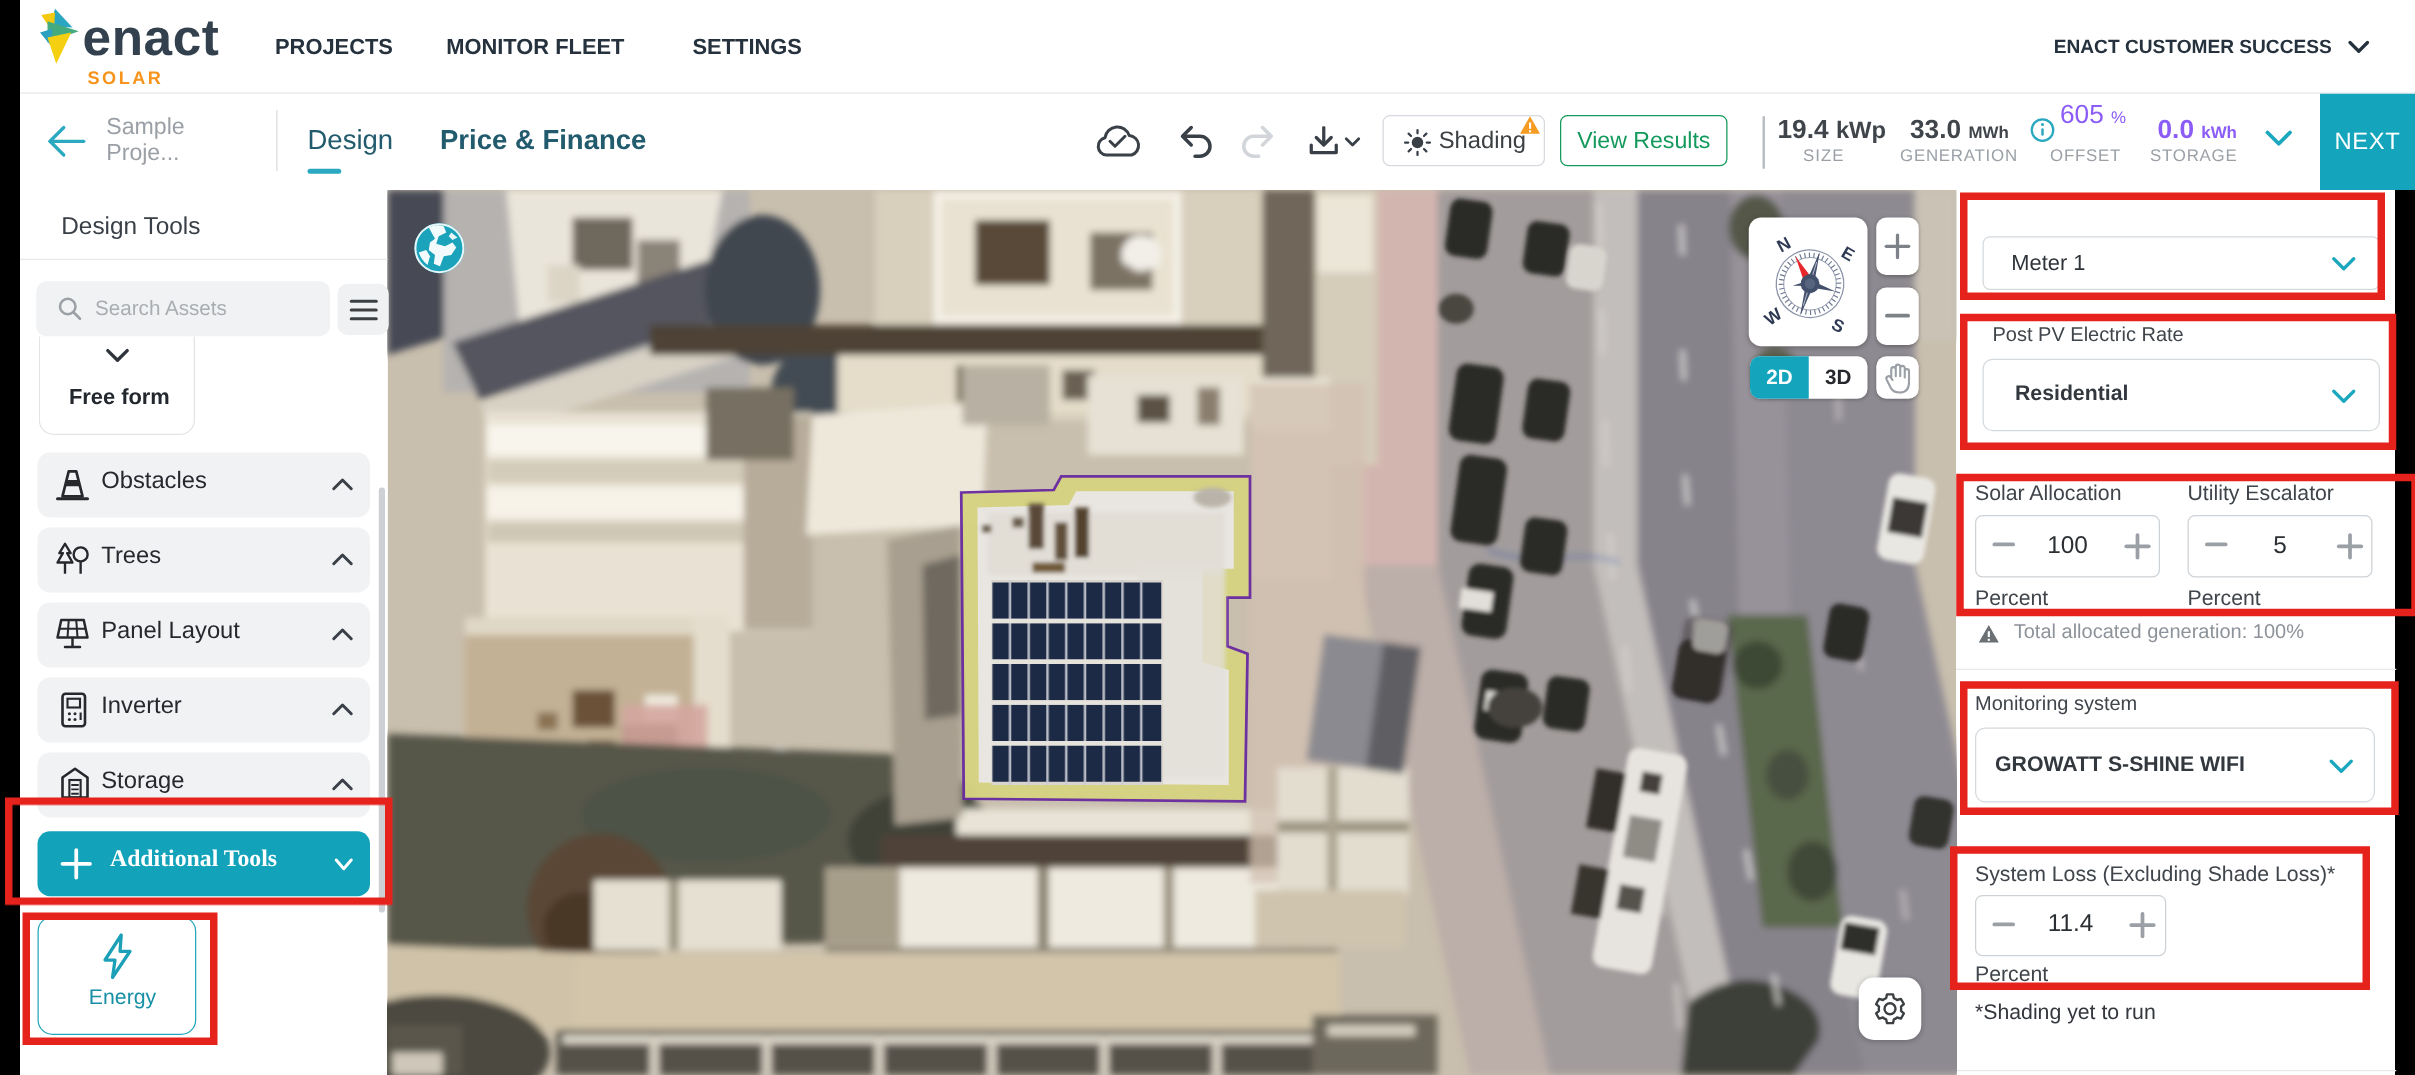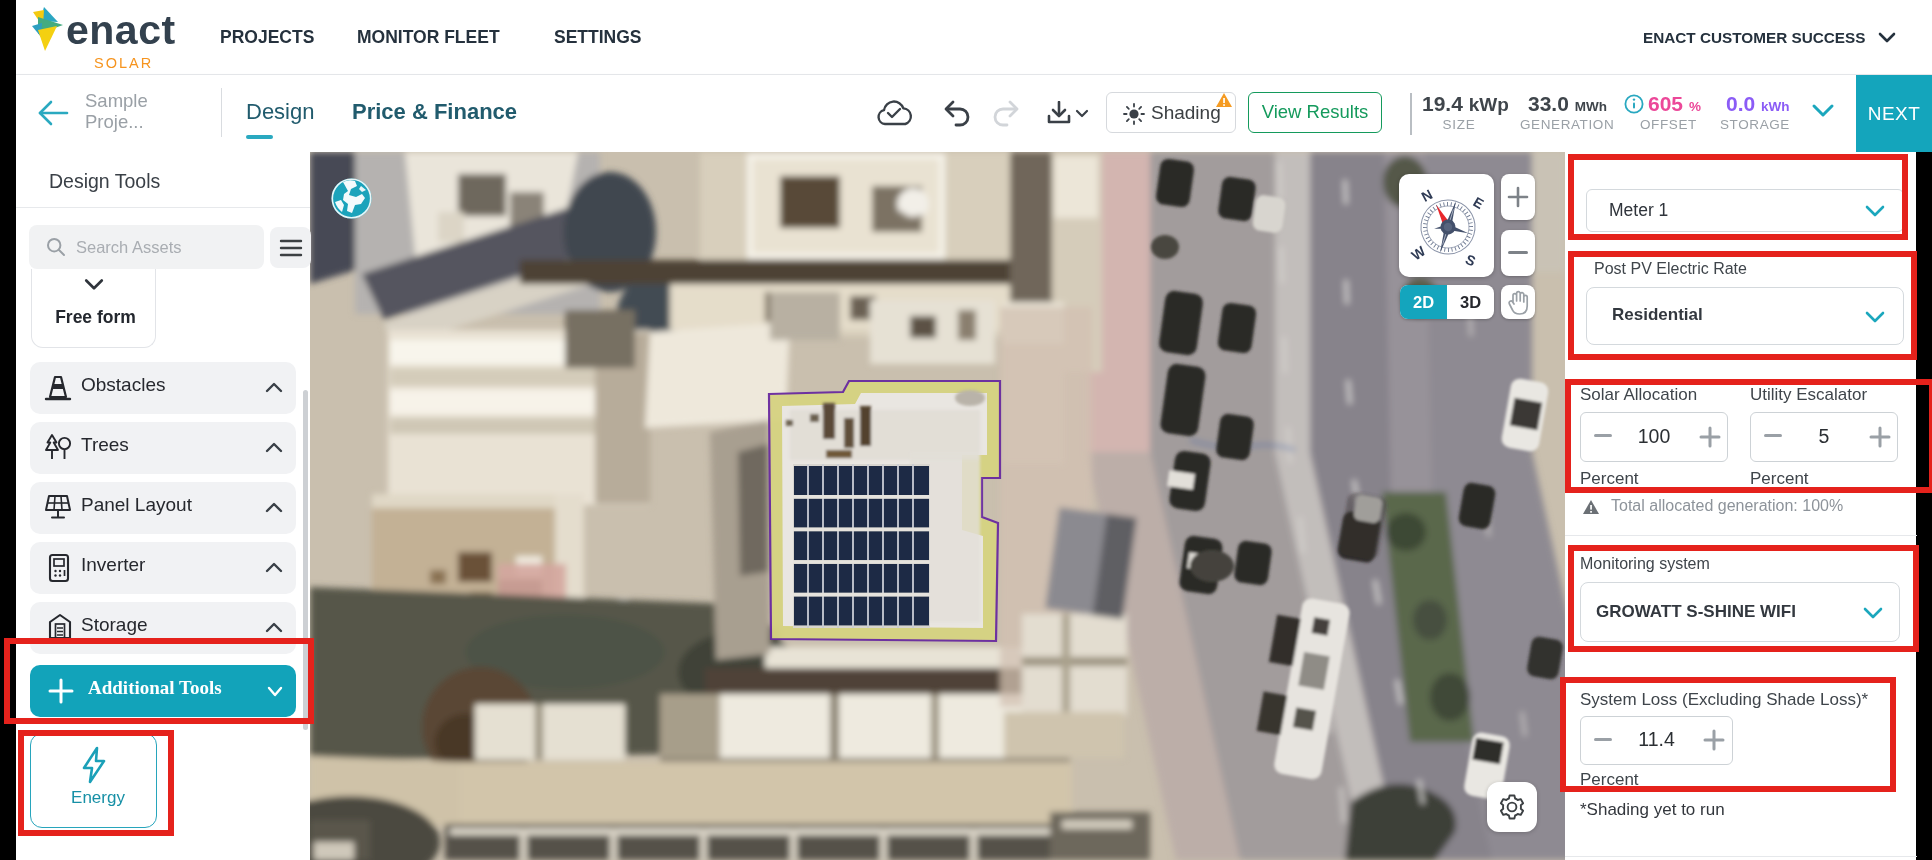--- a/index.html
+++ b/index.html
@@ -20,21 +20,21 @@
 <svg class="abs" style="left:31px;top:6px;" width="34" height="50" viewBox="0 0 34 50">
   <polygon points="13,1 27,16 9,15" fill="#2ba6c2"></polygon>
   <polygon points="2,6 13,4 12,21" fill="#f3ca10"></polygon>
   <polygon points="7,11 32,19 7,28" fill="#44ab80"></polygon>
   <polygon points="1,20 11,17 10,31" fill="#2d9fc0"></polygon>
   <polygon points="7,24 26,20 14,45" fill="#f4d011"></polygon>
 </svg>
 
 <div class="abs" style="left:66px;top:7px;font-size:41px;font-weight:bold;color:#33414e;letter-spacing:0.5px;">enact</div>
 
-<div class="abs" style="left:70px;top:55px;font-size:14.5px;font-weight:normal;color:#f6941e;letter-spacing:2px;margin-left:24px;">SOLAR</div>
+<div class="abs" style="left:70px;top:55px;font-size:14.5px;font-weight:bold;color:#f6941e;letter-spacing:2px;">SOLAR</div>
 
 <div class="abs" style="left:220px;top:27px;font-size:17.5px;font-weight:bold;color:#25313d;">PROJECTS</div>
 
 <div class="abs" style="left:357px;top:27px;font-size:17.5px;font-weight:bold;color:#25313d;">MONITOR FLEET</div>
 
 <div class="abs" style="left:554px;top:27px;font-size:17.5px;font-weight:bold;color:#25313d;">SETTINGS</div>
 
 <div class="abs" style="left:1643px;top:29px;font-size:15.3px;font-weight:bold;color:#25313d;">ENACT CUSTOMER SUCCESS</div>
 
 <svg class="abs" style="left:1877px;top:31px;" width="20" height="14" viewBox="0 0 20 14">
@@ -113,21 +113,21 @@
 
 <div class="abs" style="left:1528px;top:92px;font-size:21px;font-weight:bold;color:#3f454b;">33.0 <span style="font-size:13.5px;">MWh</span></div>
 <div class="abs" style="left:1520px;top:117px;font-size:13.5px;color:#9aa0a6;letter-spacing:.6px;">GENERATION</div>
 
 <svg class="abs" style="left:1624px;top:94px;" width="20" height="20" viewBox="0 0 20 20">
   <circle cx="10" cy="10" r="8.6" fill="none" stroke="#29a8c0" stroke-width="1.8"></circle>
   <rect x="9" y="8.6" width="2" height="6" rx="1" fill="#29a8c0"></rect>
     <circle cx="10" cy="5.6" r="1.2" fill="#29a8c0"></circle>
 </svg>
 
-<div class="abs" style="left:1648px;top:92px;font-size:21px;font-weight:bold;color:#ec4899;">605 <span style="font-size:13.5px;">%</span></div>
+<div class="abs" style="left:1648px;top:80px;font-size:21px;font-weight:normal;color:#8b5cf6;">605 <span style="font-size:13.5px;">%</span></div>
 <div class="abs" style="left:1640px;top:117px;font-size:13.5px;color:#9aa0a6;letter-spacing:.6px;">OFFSET</div>
 
 <div class="abs" style="left:1726px;top:92px;font-size:21px;font-weight:bold;color:#8b5cf6;text-align:right;">0.0 <span style="font-size:13.5px;">kWh</span></div>
 <div class="abs" style="left:1720px;top:117px;font-size:13.5px;color:#9aa0a6;letter-spacing:.6px;">STORAGE</div>
 
 <svg class="abs" style="left:1810px;top:102px;" width="26" height="18" viewBox="0 0 26 18">
   <polyline points="4,4 13,13 22,4" fill="none" stroke="#1ba7bd" stroke-width="3" stroke-linecap="round" stroke-linejoin="round"></polyline>
 </svg>
 
 <div class="abs" style="left:1856px;top:75px;width:76px;height:77px;background:#14a5bc;color:#fff;font-size:19px;letter-spacing:.5px;text-align:center;line-height:77px;">NEXT</div>

